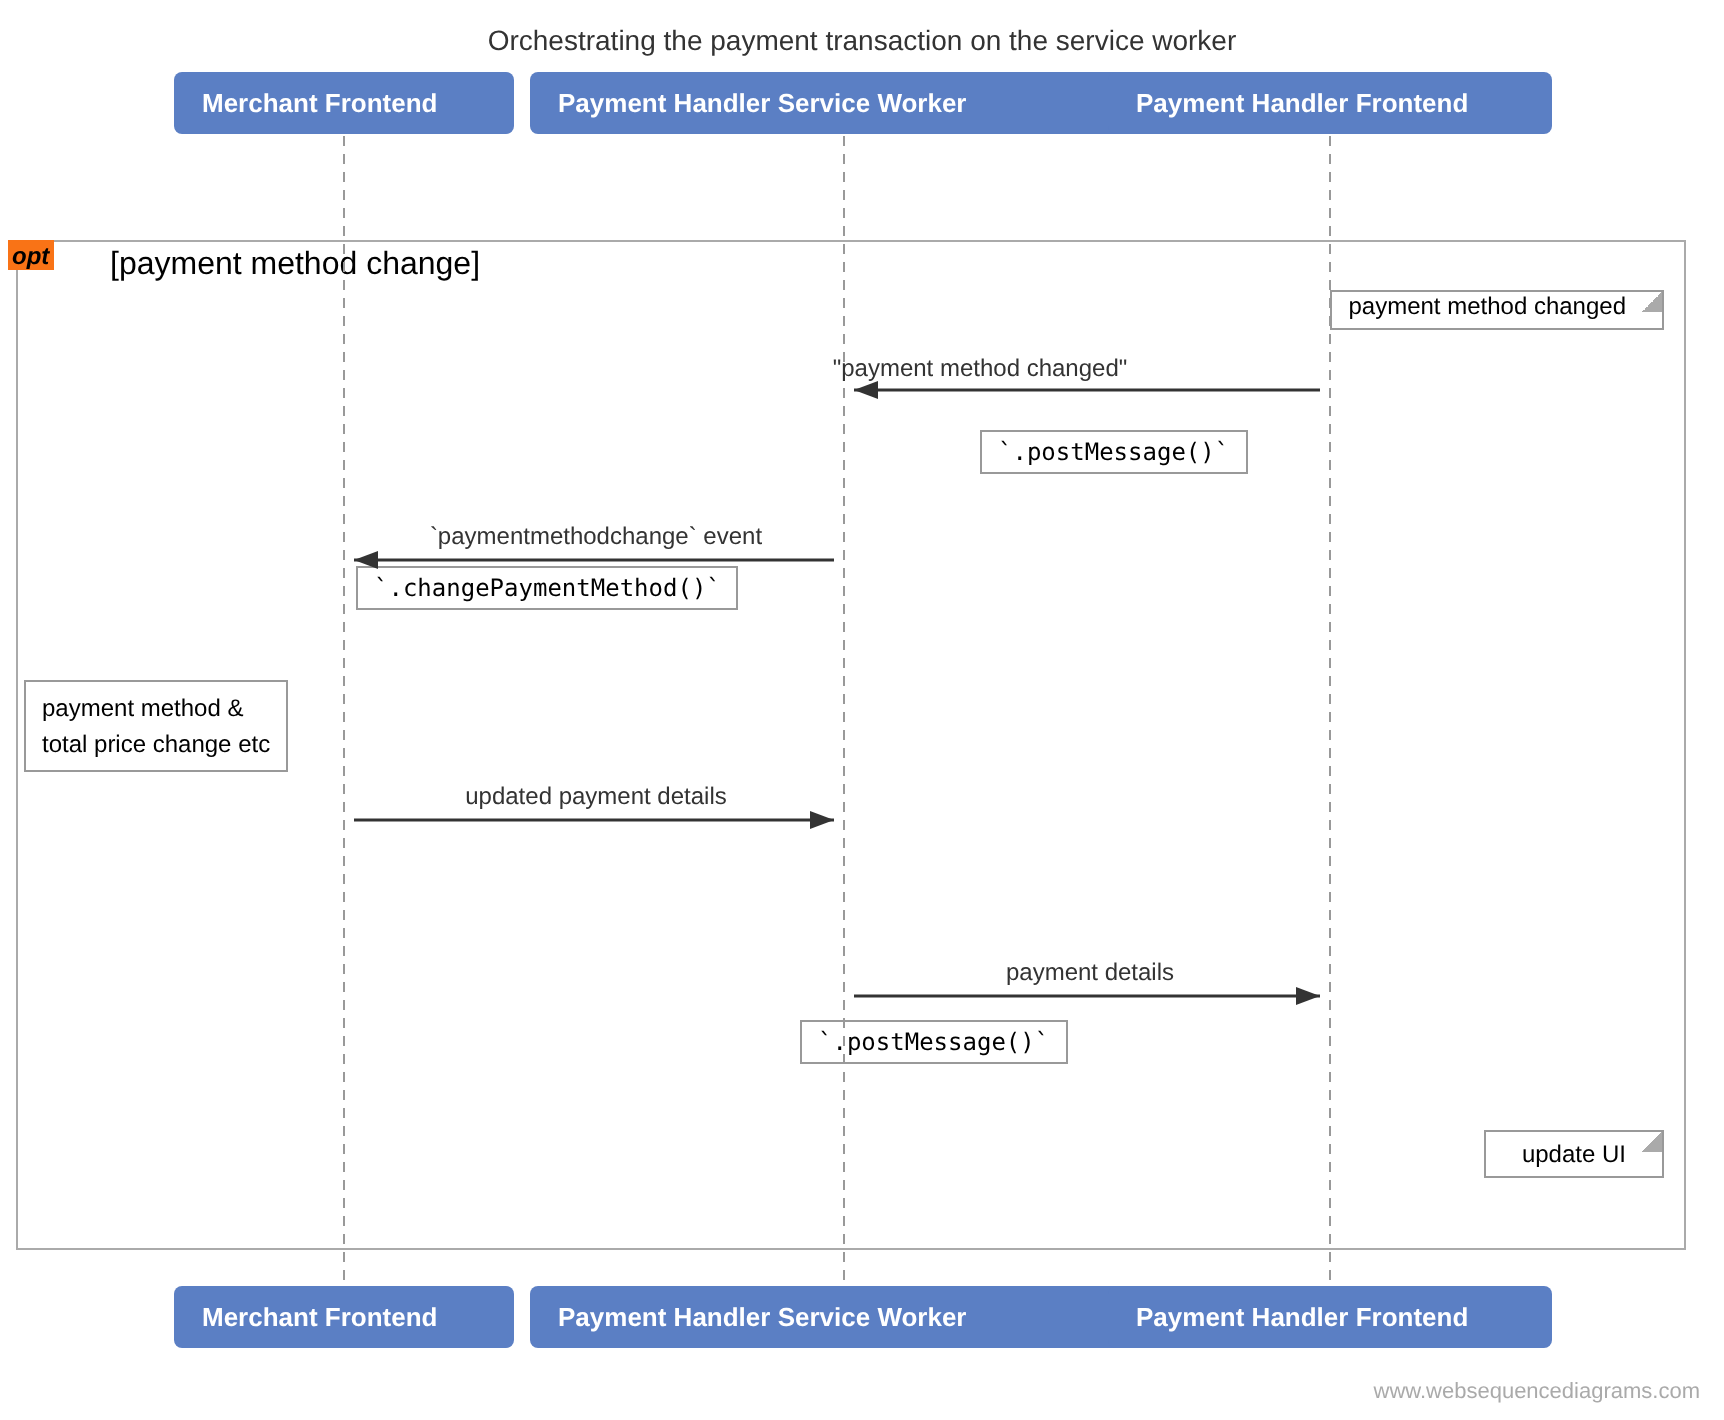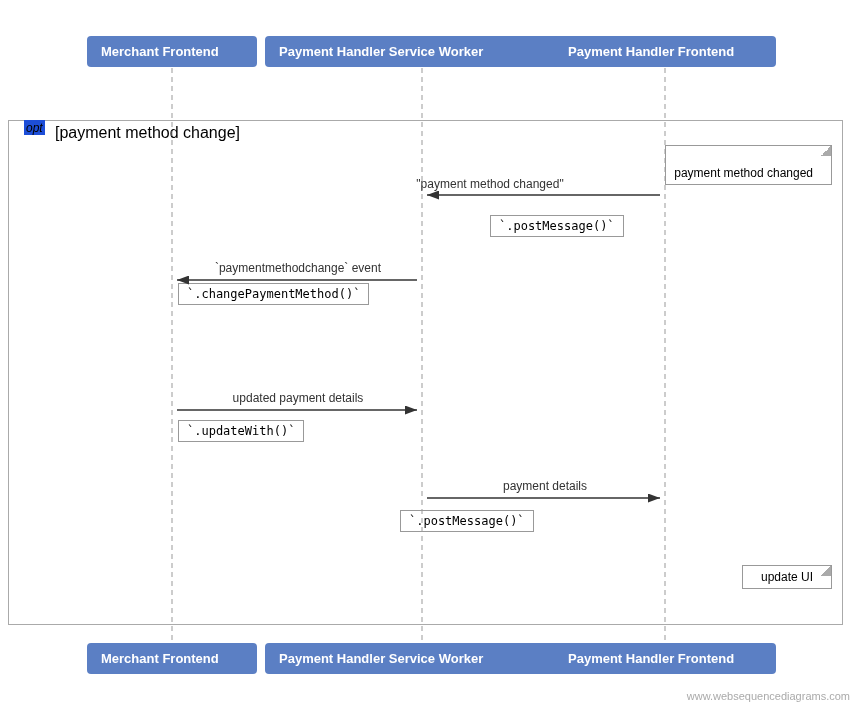--- a/index.html
+++ b/index.html
@@ -102,54 +102,57 @@
       right: 12px;
       font-size: 11px;
       color: #aaa;
     }
   </style>
 </head>
 <body>
 
 <div class="diagram-container">
 
+  <div class="title">Orchestrating the payment transaction on the service worker</div>
 
   <div class="actor-box" style="left: 87px; top: 36px; width: 170px;">
     <span>Merchant Frontend</span>
   </div>
   <div class="actor-box" style="left: 265px; top: 36px; width: 314px;">
     <span>Payment Handler Service Worker</span>
   </div>
   <div class="actor-box" style="left: 554px; top: 36px; width: 222px;">
     <span>Payment Handler Frontend</span>
   </div>
 
   <div class="opt-frame" style="left: 8px; top: 120px; width: 835px; height: 505px;">
   </div>
-  <div style="position:absolute; left: 24px; top: 120px; background:#1d4ed8; padding: 0 2px;">
+  <div style="position:absolute; left: 4px; top: 120px; background:#f97316; padding: 0 2px; font-weight: bold;">
     <span style="font-style:italic; font-size:12px;">opt</span>
   </div>
   <div style="position:absolute; left: 55px; top: 124px; font-size:16px;">
     <span>[payment method change]</span>
   </div>
 
-  <div class="note-box-folded" style="right: 30px; top: 145px; padding: 20px 18px 4px 8px;">
+  <div class="note-box-folded" style="right: 30px; top: 145px; padding: 0 18px 4px 8px;">
     payment method changed
   </div>
 
   <div class="note-box-folded" style="right: 30px; top: 565px; padding: 4px 18px 4px 18px;">
     update UI
   </div>
 
+  <div class="comment-box" style="left: 12px; top: 340px; font-size: 12px; line-height:1.5;">
+    payment method &amp;<br>total price change etc
+  </div>
 
   <div class="method-box" style="left: 490px; top: 215px;">`.postMessage()`</div>
 
   <div class="method-box" style="left: 178px; top: 283px;">`.changePaymentMethod()`</div>
 
-  <div class="method-box" style="left: 178px; top: 420px;">`.updateWith()`</div>
 
   <div class="method-box" style="left: 400px; top: 510px;">`.postMessage()`</div>
 
   <svg class="arrows">
     <defs>
       <marker id="arrowhead" markerWidth="8" markerHeight="6" refX="8" refY="3" orient="auto">
         <polygon points="0 0, 8 3, 0 6" fill="#333"></polygon>
       </marker>
       <marker id="arrowhead-open" markerWidth="8" markerHeight="6" refX="8" refY="3" orient="auto">
         <polyline points="0 0, 8 3, 0 6" fill="none" stroke="#333" stroke-width="1.5"></polyline>

